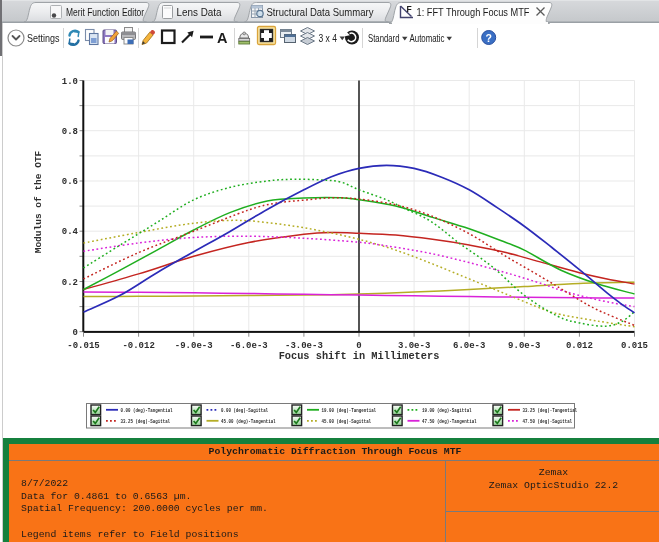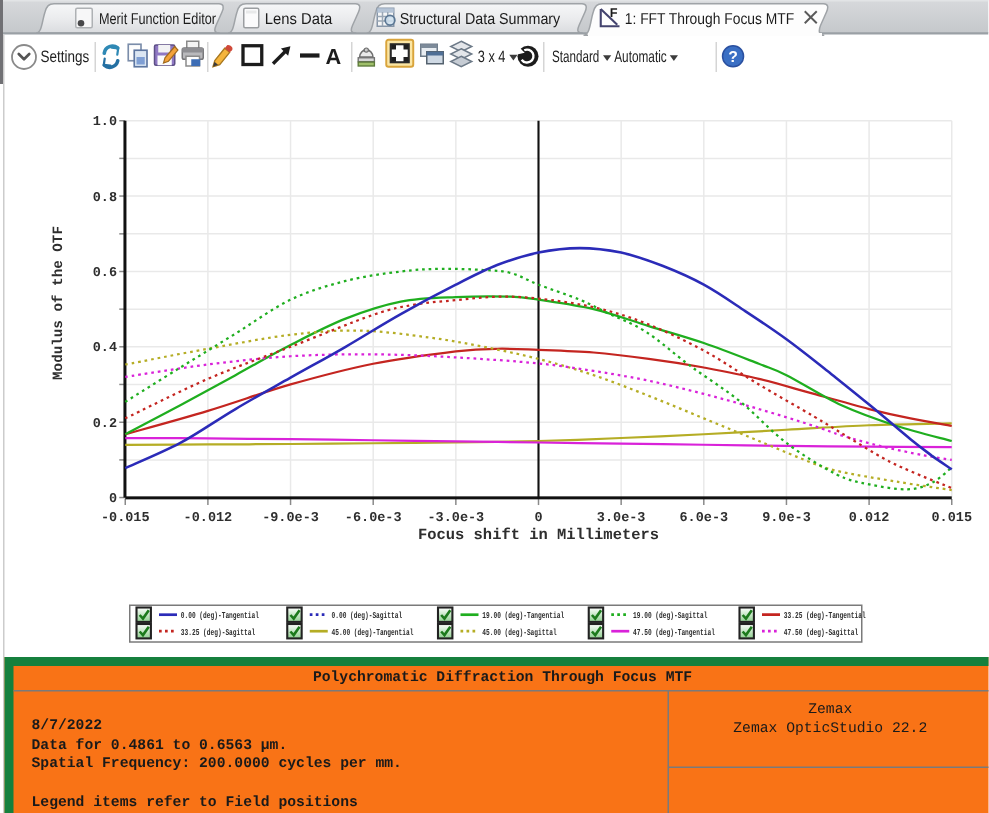--- a/index.html
+++ b/index.html
@@ -304,21 +304,21 @@
         <g>
 <rect x="493.0" y="416.0" width="9.6" height="9.6" fill="url(#cbg2)" stroke="#222" stroke-width="1.4"></rect>
 <path d="M495.1,421.0 l2.2,2.4 l3.9,-5.6" fill="none" stroke="#1c7a1c" stroke-width="1.7"></path>
 <line x1="508.0" y1="420.8" x2="520.0" y2="420.8" stroke="#d922d9" stroke-width="1.8" stroke-dasharray="1.8,2.2"></line>
 <text x="522.5" y="423.0" textLength="49.6" lengthAdjust="spacingAndGlyphs">47.50 (deg)-Sagittal</text>
 </g>
 </g>
 </svg>
 <div class="abs" style="left:3px;top:438px;width:652px;height:101.5px;border:6px solid #15803d;background:#f97316">
 <div class="abs mono" style="left:0;top:0;width:652px;height:16px;border-bottom:1px solid #7a7a7a;font-size:9.8px;font-weight:bold;color:#1a1a1a;text-align:center;line-height:16px">Polychromatic Diffraction Through Focus MTF</div>
-<div class="abs mono" style="left:12px;top:34px;font-size:9.8px;font-weight:bold;color:#1a1a1a;line-height:12.7px;white-space:pre">8/7/2022
+<div class="abs mono" style="left:12px;top:34px;font-size:9.8px;font-weight:normal;color:#1a1a1a;line-height:12.7px;white-space:pre">8/7/2022
 Data for 0.4861 to 0.6563 µm.
 Spatial Frequency: 200.0000 cycles per mm.
 
 Legend items refer to Field positions</div>
 <div class="abs" style="left:436px;top:16px;width:215px;height:86px;border-left:1px solid #7a7a7a">
 <div class="abs mono" style="left:0;top:7px;width:215px;text-align:center;font-size:9.8px;font-weight:normal;color:#1a1a1a;line-height:12.7px">Zemax<br>Zemax OpticStudio 22.2</div>
 <div class="abs" style="left:0;top:51px;width:215px;border-top:1px solid #7a7a7a"></div>
 </div>
 </div>
 </div>

